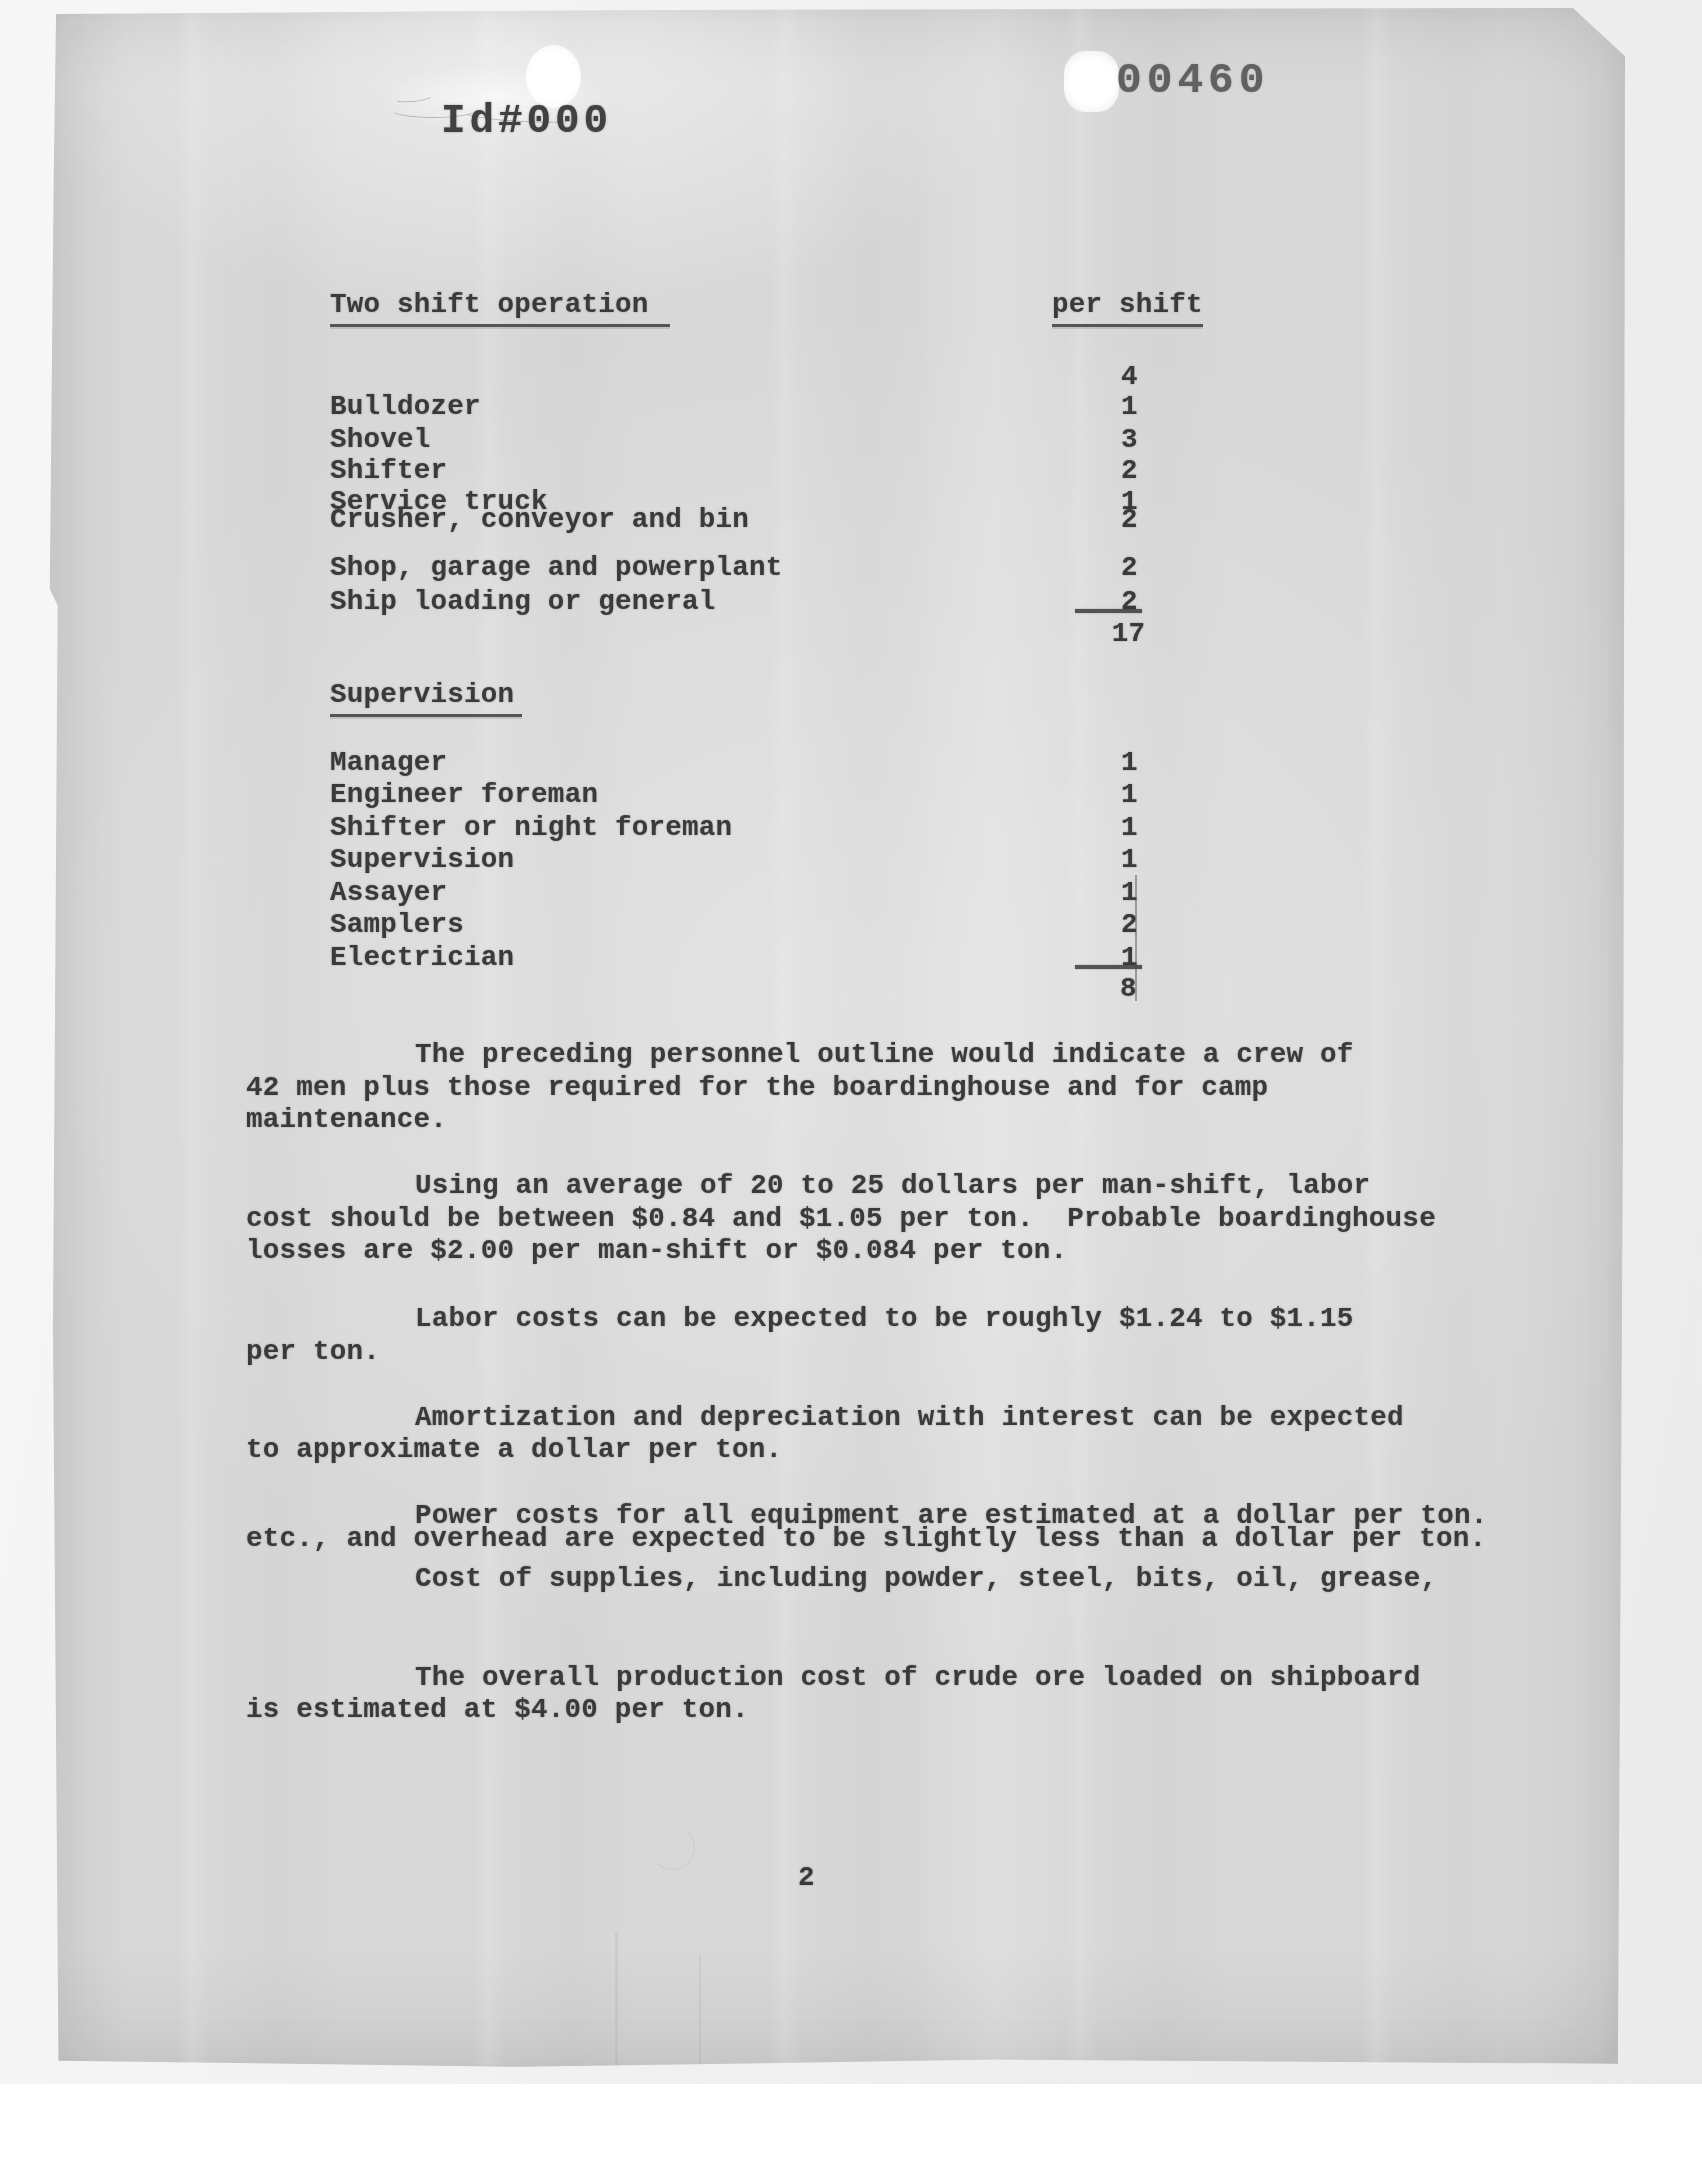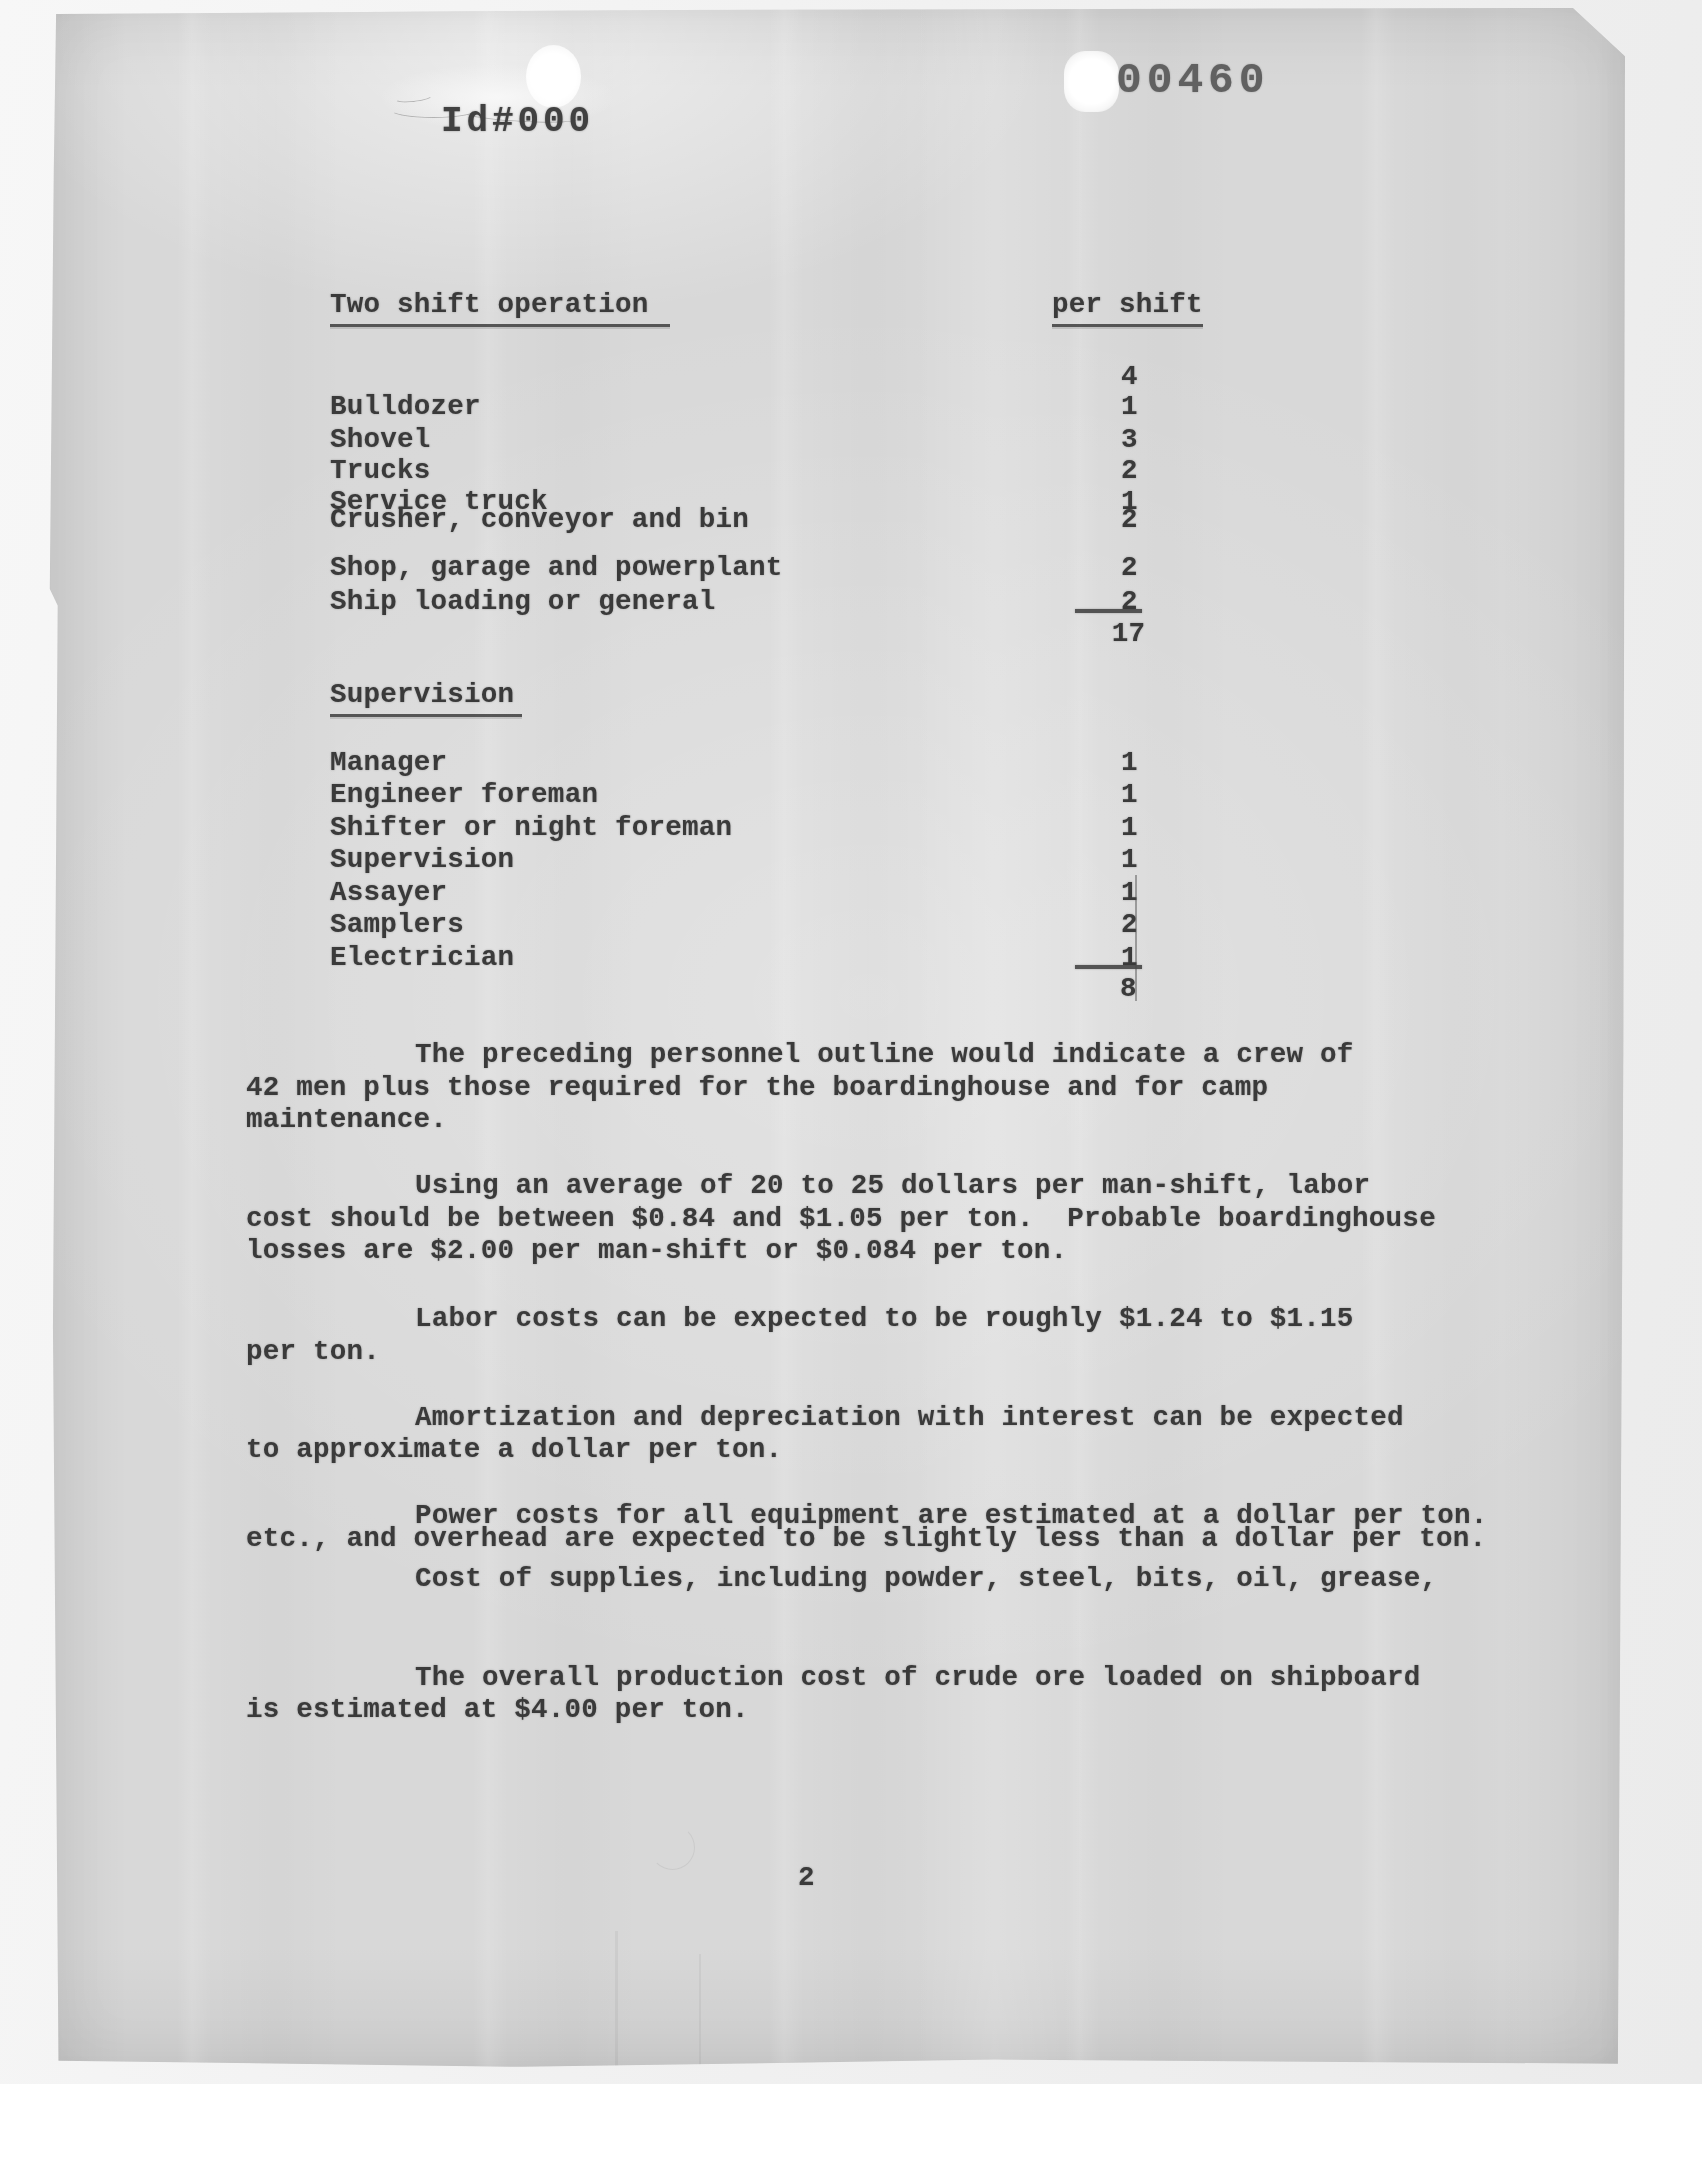--- a/index.html
+++ b/index.html
@@ -60,21 +60,21 @@
   
   .tw {
     position:absolute;
     font-family:"Liberation Mono","DejaVu Sans Mono",monospace;
     font-weight:700; font-size:27.6px; line-height:32.5px;
     color:#3a3a3a; letter-spacing:0.2px; white-space:pre;
     text-shadow:0 0 2px rgba(58,58,58,0.40);
   }
 
   .stamp-left {
-    left:392px; top:91px; font-size:36px; line-height:45px;
+    left:392px; top:91px; font-size:41px; line-height:45px;
     letter-spacing:3.9px; color:#414141; text-shadow:0 0 2px rgba(65,65,65,0.5);
   }
   .stamp-right {
     left:1067px; top:49px; font-size:43px; line-height:47px;
     letter-spacing:4.9px; color:#555555; opacity:0.9; text-shadow:0 0 2px rgba(85,85,85,0.45);
   }
 
   .doc-title { left:360px; top:216px; }
 
   .underlined {
@@ -144,21 +144,21 @@
       </div>
       <div class="table-row" style="top: 383px;">
         <span class="tw row-label">Bulldozer</span>
         <span class="tw row-value">1</span>
       </div>
       <div class="table-row" style="top: 416px;">
         <span class="tw row-label">Shovel</span>
         <span class="tw row-value">3</span>
       </div>
       <div class="table-row" style="top: 447px;">
-        <span class="tw row-label">Trucks</span>
+        <span class="tw row-label">Shifter</span>
         <span class="tw row-value">2</span>
       </div>
       <div class="table-row" style="top: 478px;">
         <span class="tw row-label">Service truck</span>
         <span class="tw row-value">1</span>
       </div>
       <div class="table-row" style="top: 496px;">
         <span class="tw row-label">Crusher, conveyor and bin</span>
         <span class="tw row-value">2</span>
       </div>

